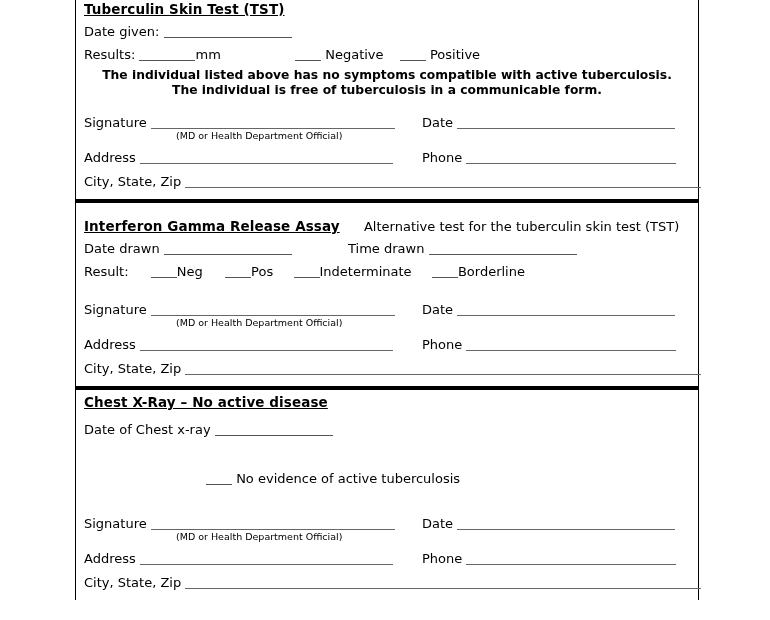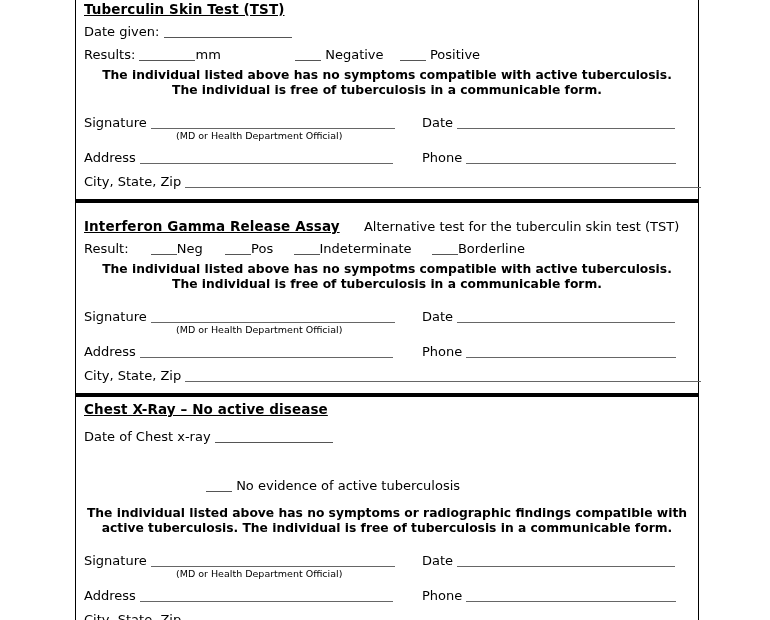--- a/index.html
+++ b/index.html
@@ -163,34 +163,41 @@
     </div>
   </div>
 
   <div class="section" style="padding-top:16px;padding-bottom:4px;">
     <div class="row" style="margin-bottom:7px;">
       <span class="sec-title">Interferon Gamma Release Assay</span>
       <span style="display:inline-block;width:16px;"></span>
       <span class="sec-title-note">Alternative test for the tuberculin skin test (TST)</span>
     </div>
 
+    <div class="row" style="margin-bottom:8px;">
+      <span>Date drawn</span>
+      <span class="blank b-xl"></span>
+      <span class="col-right-2" style="left:264px;">
+        <span>Time drawn</span>
+        <span class="blank" style="width:148px;"></span>
+      </span>
+    </div>
 
     <div class="row" style="margin-bottom:6px;">
       <span>Result:</span>
       <span style="display:inline-block;width:14px;"></span>
       <span class="blank b-sm"></span><span>Neg</span>
       <span style="display:inline-block;width:14px;"></span>
       <span class="blank b-sm"></span><span>Pos</span>
       <span style="display:inline-block;width:12px;"></span>
       <span class="blank b-sm"></span><span>Indeterminate</span>
       <span style="display:inline-block;width:12px;"></span>
       <span class="blank b-sm"></span><span>Borderline</span>
     </div>
 
-    <div class="statement">The individual listed above has no sympotms compatible with active tuberculosis.  The individual is free of tuberculosis in a communicable form.</div>
 
     <div style="height:17px;"></div>
 
     <div class="row">
       <span>Signature</span>
       <span class="line-fill" style="width:244px;"></span>
       <span class="col-right-2">
         <span>Date</span>
         <span class="line-fill" style="width:218px;"></span>
       </span>
@@ -222,21 +229,20 @@
     <div class="row" style="margin-bottom:34px;">
       <span>Date of Chest x-ray</span>
       <span class="blank" style="width:118px;"></span>
     </div>
 
     <div class="row" style="margin-bottom:13px;padding-left:122px;">
       <span class="blank b-sm"></span>
       <span>No evidence of active tuberculosis</span>
     </div>
 
-    <div class="statement" style="padding:0 2px;">The individual listed above has no symptoms or radiographic findings compatible with active tuberculosis.  The individual is free of tuberculosis in a communicable form.</div>
 
     <div style="height:17px;"></div>
 
     <div class="row">
       <span>Signature</span>
       <span class="line-fill" style="width:244px;"></span>
       <span class="col-right-2">
         <span>Date</span>
         <span class="line-fill" style="width:218px;"></span>
       </span>

